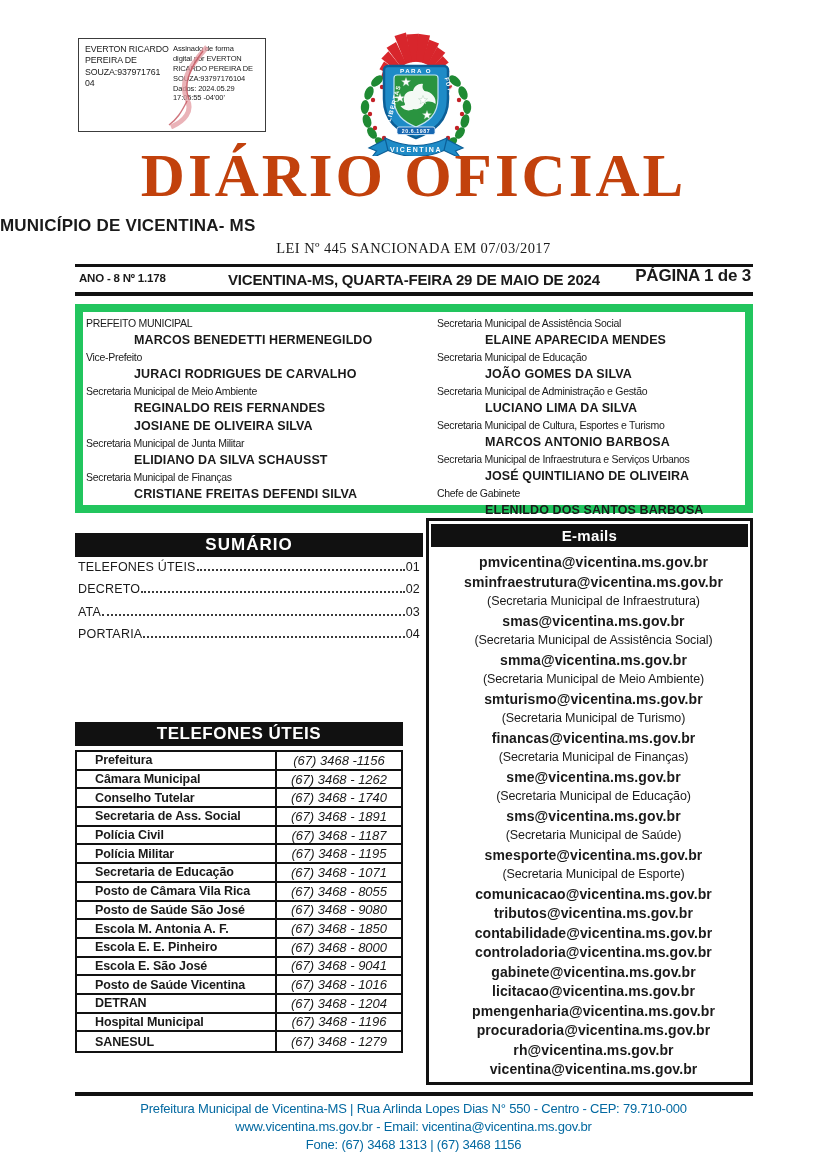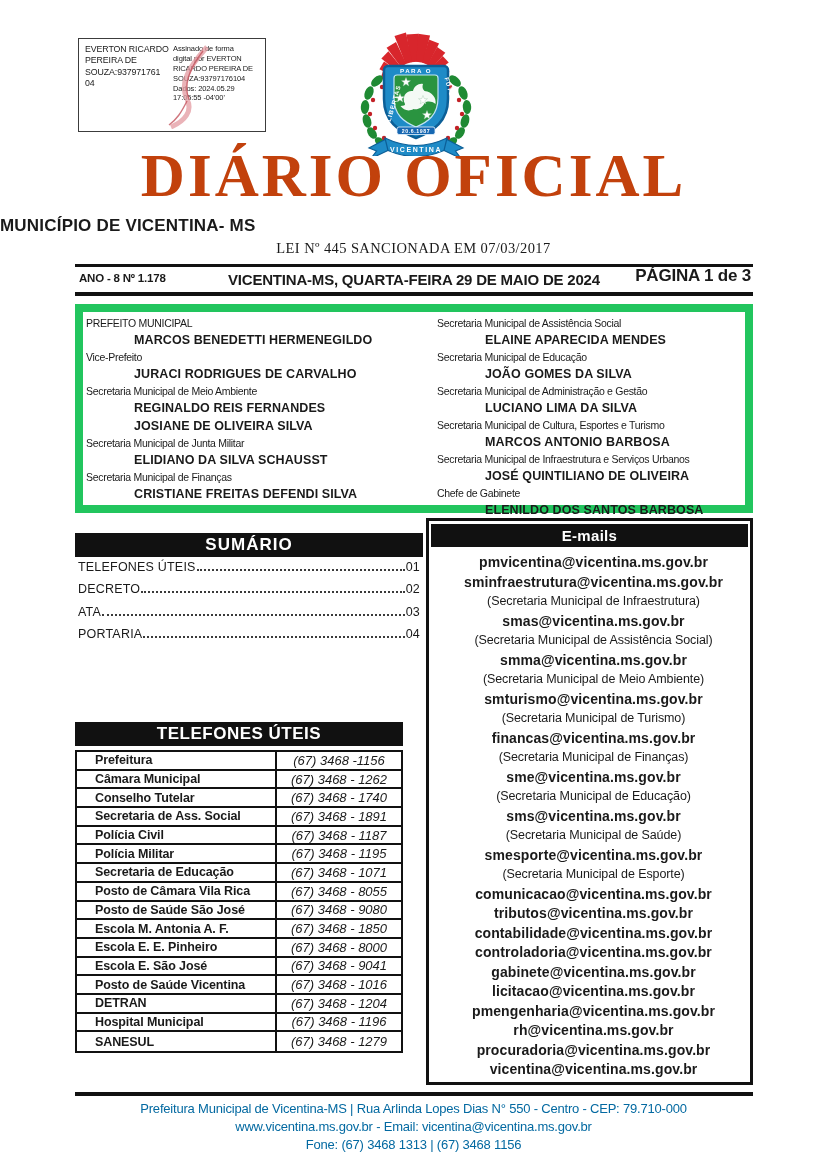--- a/index.html
+++ b/index.html
@@ -369,23 +369,23 @@
         <div class="em-line email">contabilidade@vicentina.ms.gov.br</div>
 
         <div class="em-line email">controladoria@vicentina.ms.gov.br</div>
 
         <div class="em-line email">gabinete@vicentina.ms.gov.br</div>
 
         <div class="em-line email">licitacao@vicentina.ms.gov.br</div>
 
         <div class="em-line email">pmengenharia@vicentina.ms.gov.br</div>
 
+        <div class="em-line email">procuradoria@vicentina.ms.gov.br</div>
+
         <div class="em-line email">rh@vicentina.ms.gov.br</div>
-
-        <div class="em-line email">procuradoria@vicentina.ms.gov.br</div>
 
         <div class="em-line email">vicentina@vicentina.ms.gov.br</div>
       </div>
   </div>
 
   <div class="rule foot-rule"></div>
   <div class="footer">
     <div>Prefeitura Municipal de Vicentina-MS | Rua Arlinda Lopes Dias N° 550 - Centro - CEP: 79.710-000</div>
     <div>www.vicentina.ms.gov.br - Email: vicentina@vicentina.ms.gov.br</div>
     <div>Fone: (67) 3468 1313 | (67) 3468 1156</div>

